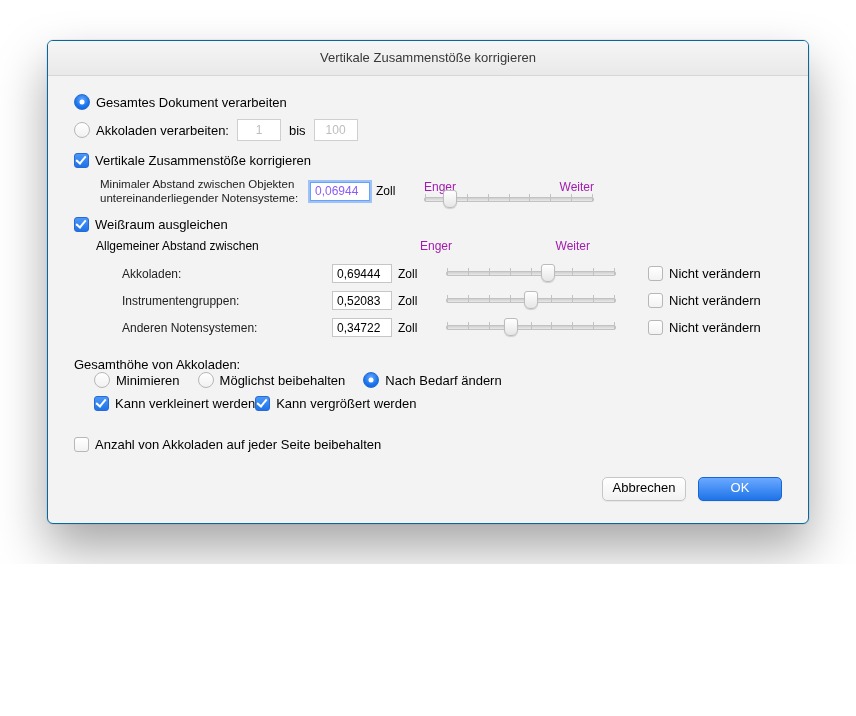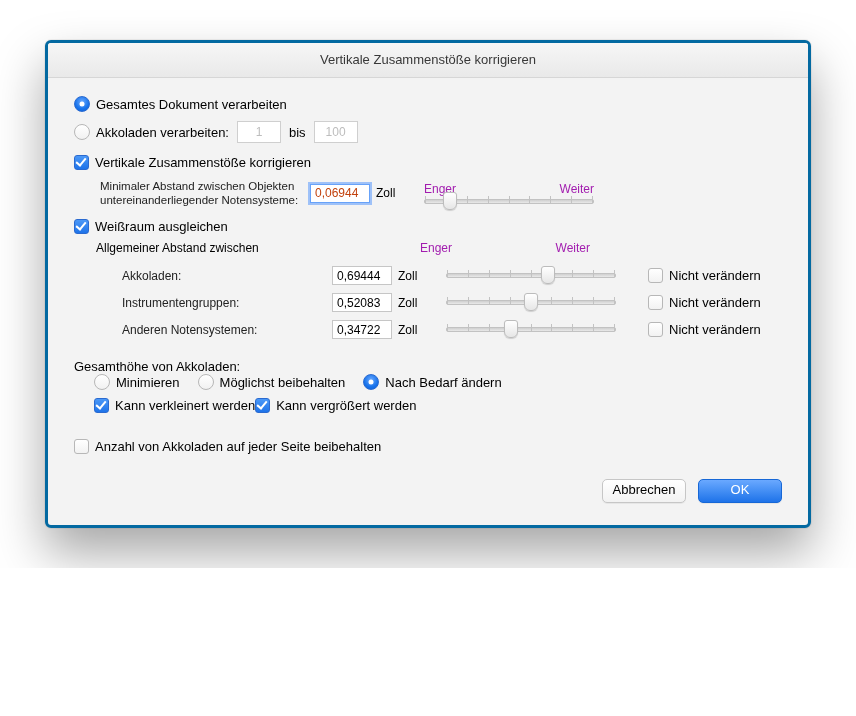--- a/index.html
+++ b/index.html
@@ -7,21 +7,21 @@
     padding: 0;
     background: #fff;
     font-family: -apple-system, "Helvetica Neue", Arial, sans-serif;
     font-size: 13px;
     color: #000;
   }
   .window {
     width: 760px;
     margin: 40px auto;
     background: #f3f3f3;
-    border: 3px solid #0369a1;
+    border: 1px solid #0369a1;
     border-radius: 6px;
     box-shadow: 0 25px 50px rgba(0,0,0,0.35), 0 0 0 1px rgba(0,0,0,0.05);
     overflow: hidden;
   }
   .titlebar {
     height: 34px;
     line-height: 34px;
     text-align: center;
     background: linear-gradient(#f6f6f6, #e9e9e9);
     border-bottom: 1px solid #d6d6d6;
@@ -115,21 +115,21 @@
     border: 1px solid #c6c6c6;
     background:#fff;
     font-size:12px;
     padding: 0 4px;
     box-sizing: border-box;
   }
   .numfield.focused {
     outline: 3px solid rgba(88,151,251,0.55);
     outline-offset: -1px;
     border-color:#7bb0f7;
-    color:#c2410c;
+    color:#8b5cf6;
   }
   .unit { margin-left: 6px; font-size: 12px; width: 28px; }
 
   .sliderblock { margin-left: 20px; position: relative; }
   .slidertop {
     display: flex;
     justify-content: space-between;
     font-size: 12px;
     color:#a21caf;
     width: 170px;

